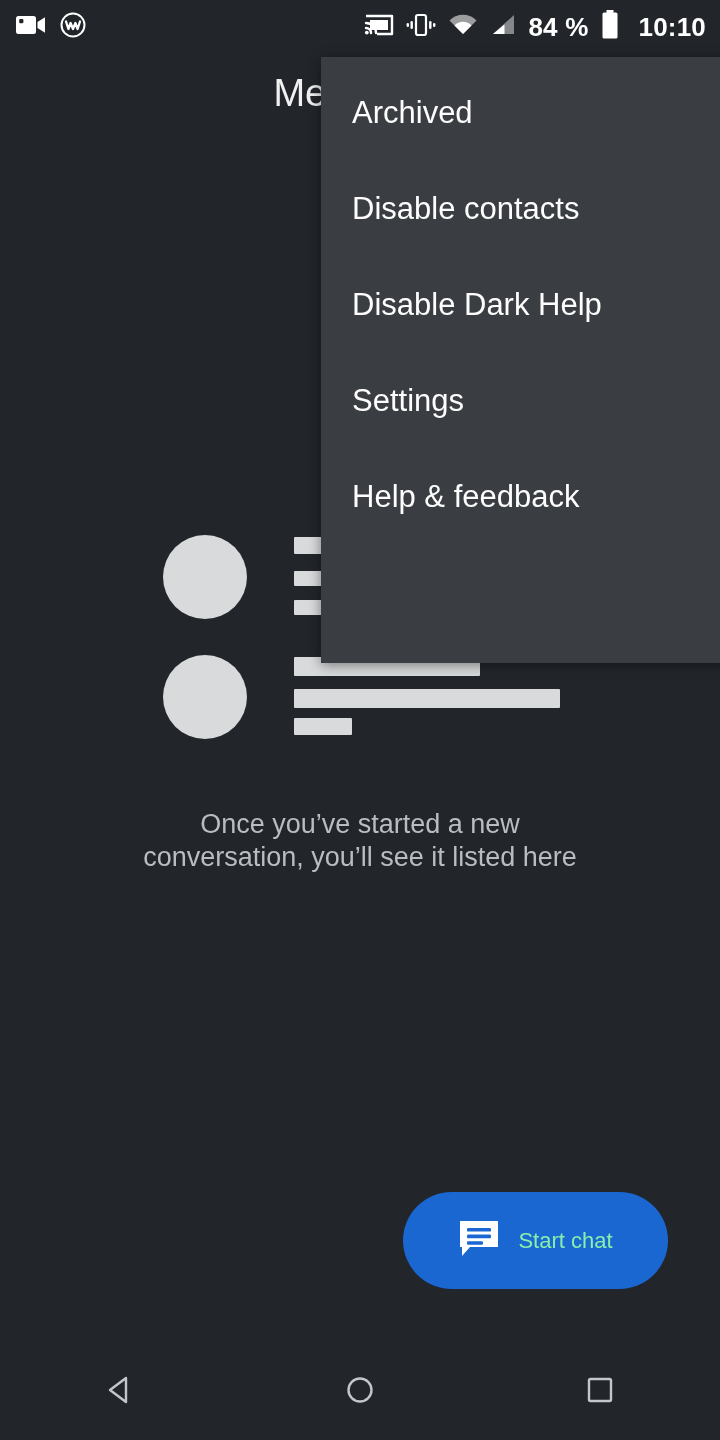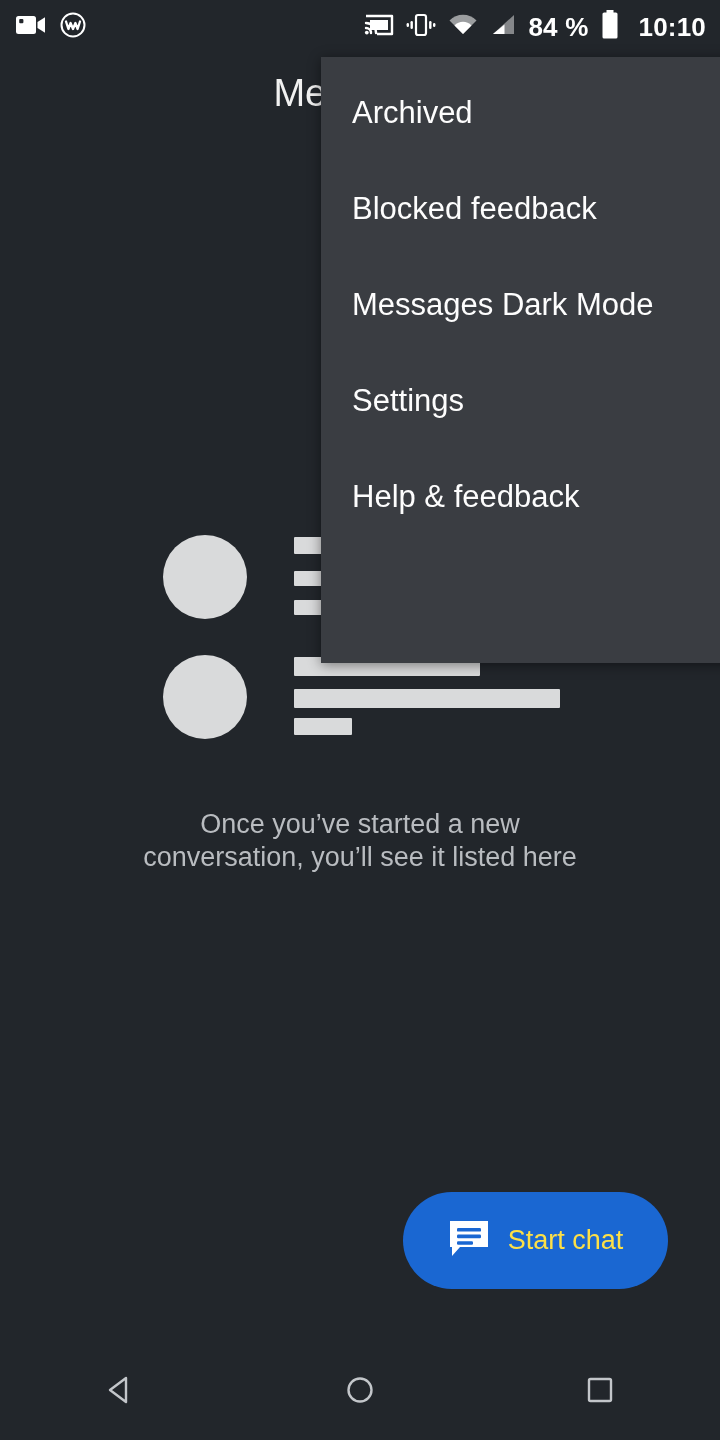--- a/index.html
+++ b/index.html
@@ -55,21 +55,21 @@
   }
 
   
   #start-chat-fab {
     position:absolute; left:403px; top:1192px;
     width:265px; height:97px; border-radius:49px;
     background:#1a67d2; border:none; cursor:pointer;
     display:flex; align-items:center; justify-content:center; gap:18px;
     z-index:10;
   }
-  #fab-label { color:#fde047; font-size:27px; }
+  #fab-label { color:#86efac; font-size:22px; }
 
   
   #overflow-menu {
     position:absolute; left:321px; top:57px; width:448px; height:606px;
     background:#3a3d42; z-index:30;
     box-shadow:0 2px 12px rgba(0,0,0,.45);
     padding-top:8px;
   }
   .menu-item {
     height:96px; display:flex; align-items:center;
@@ -180,24 +180,24 @@
       </svg>
     </span>
     <span id="fab-label">Start chat</span>
   </button>
 
   <div id="overflow-menu">
     <div class="menu-item">
       <span>Archived</span>
     </div>
     <div class="menu-item">
-      <span>Blocked feedback</span>
-    </div>
-    <div class="menu-item">
-      <span>Messages Dark Mode</span>
+      <span>Disable contacts</span>
+    </div>
+    <div class="menu-item">
+      <span>Disable Dark Help</span>
     </div>
     <div class="menu-item">
       <span>Settings</span>
     </div>
     <div class="menu-item">
       <span>Help &amp; feedback</span>
     </div>
   </div>
 
   <div id="nav-bar">

